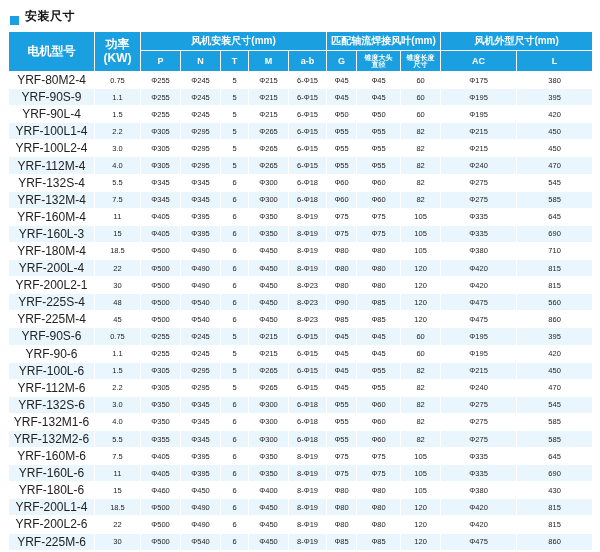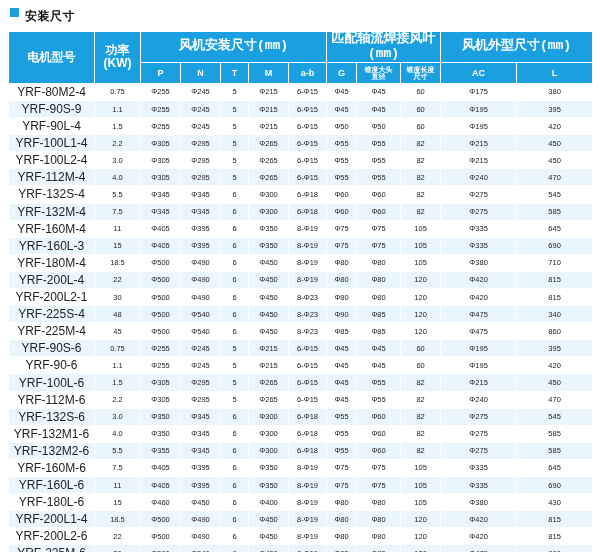--- a/index.html
+++ b/index.html
@@ -15,21 +15,21 @@
     overflow: hidden;
   }
   .page {
     width: 600px;
     box-sizing: border-box;
     padding: 6px 8px 4px 8px;
   }
   
   .title-row {
     display: flex;
-    align-items: flex-start;
+    align-items: flex-end;
     gap: 6px;
     padding: 2px 0 6px 2px;
   }
   .title-marker {
     width: 9px;
     height: 9px;
     background: #1a9fe0;
     display: inline-block;
   }
   .title-text {
@@ -51,23 +51,22 @@
     vertical-align: middle;
     padding: 0;
   }
   thead th {
     background: #1a9fe0;
     color: #ffffff;
     font-weight: bold;
     line-height: 1.15;
   }
   thead th.grp {
-    font-size: 13px;
+    font-size: 10px;
     height: 18px;
-    font-family: Liberation Mono, monospace;
   }
   thead th.sub {
     font-size: 9px;
     height: 20px;
   }
   thead th.sub-sm {
     font-size: 7px;
     height: 20px;
     line-height: 1.05;
   }
@@ -344,21 +343,21 @@
           <td>48</td>
           <td>Φ500</td>
           <td>Φ540</td>
           <td>6</td>
           <td>Φ450</td>
           <td>8-Φ23</td>
           <td>Φ90</td>
           <td>Φ85</td>
           <td>120</td>
           <td>Φ475</td>
-          <td>340</td>
+          <td>560</td>
         </tr>
         <tr>
           <td class="model">YRF-225M-4</td>
           <td>45</td>
           <td>Φ500</td>
           <td>Φ540</td>
           <td>6</td>
           <td>Φ450</td>
           <td>8-Φ23</td>
           <td>Φ85</td>

